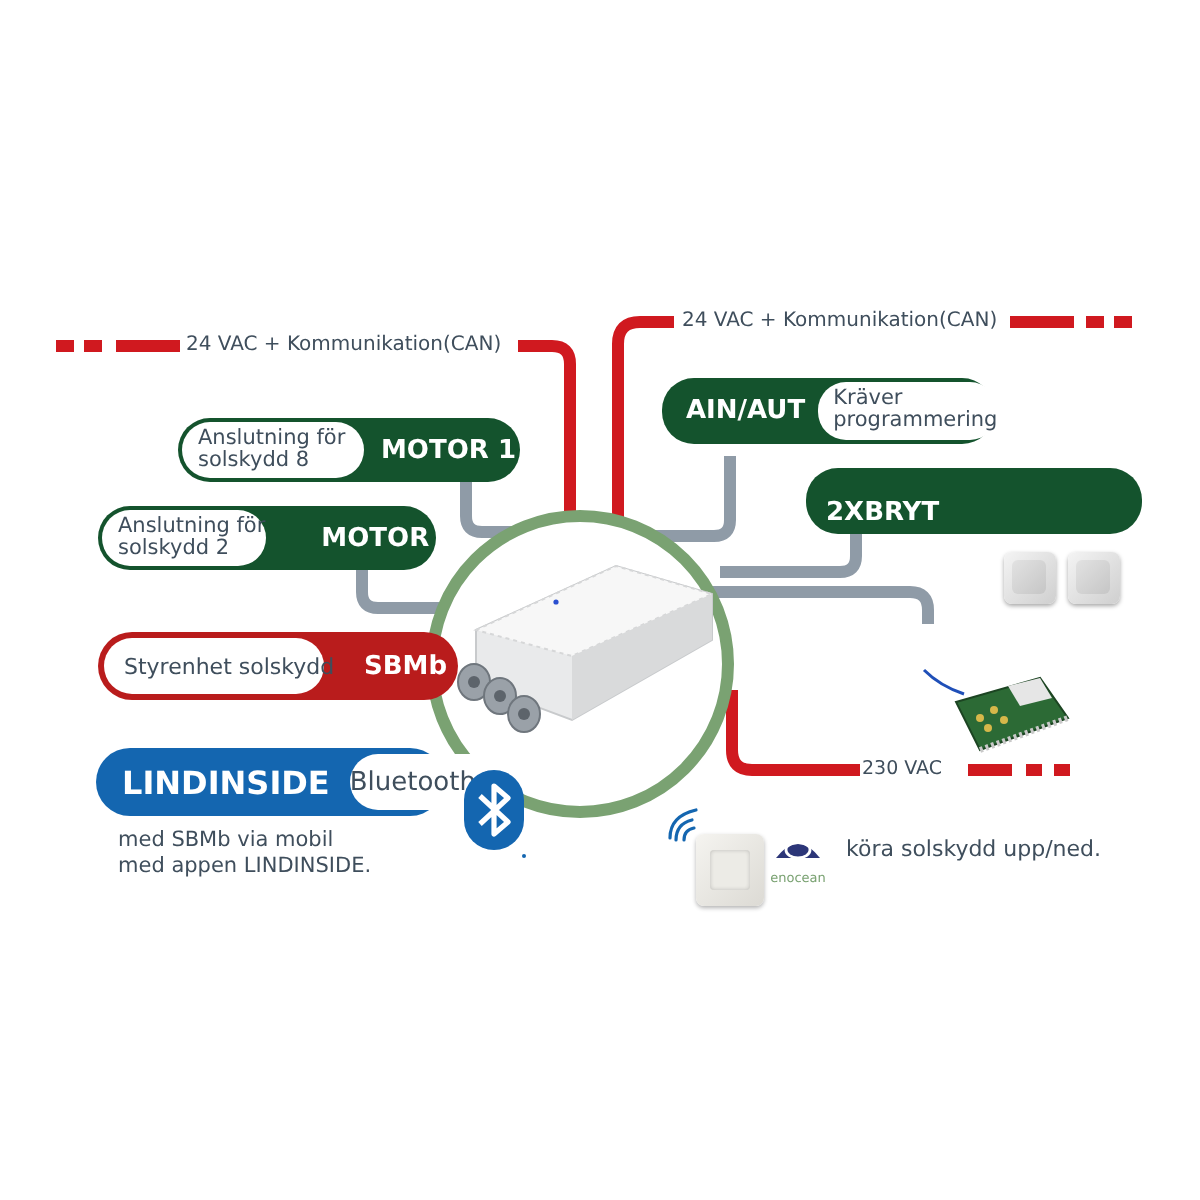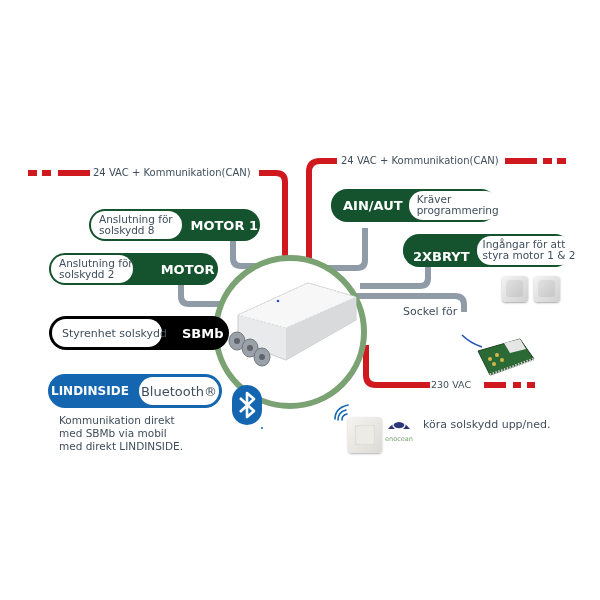--- a/index.html
+++ b/index.html
@@ -6,21 +6,21 @@
   body { width:600px; height:600px; position:relative; overflow:hidden;
          font-family:"DejaVu Sans", "Liberation Sans", sans-serif; }
   #diagram { position:absolute; left:0; top:0; }
   .abs { position:absolute; }
   .lbl { font-size:10px; color:#3f4e5c; white-space:nowrap; line-height:12px; }
   .pill { position:absolute; display:flex; align-items:center; border-radius:16px; box-sizing:border-box; }
   .pill .tag { color:#fff; font-weight:bold; font-size:13px; white-space:nowrap; }
   .pill .desc { background:#fff; border-radius:14px; font-size:10.5px; line-height:11px; color:#3f4e5c;
                 display:flex; align-items:center; box-sizing:border-box; white-space:nowrap; }
   .slate { background:#14532d; }
-  .green { background:#000000; }
+  .green { background:#b91c1c; }
   .blue { background:#1466b0; }
   .note { font-size:10.5px; color:#3f4e5c; line-height:13px; white-space:nowrap; }
   .keycap { position:absolute; width:26px; height:26px; border-radius:4px;
             background:linear-gradient(135deg,#f4f4f4,#cfcfcf); box-shadow:0 1px 2px rgba(0,0,0,0.35); }
   .keycap::after { content:""; position:absolute; left:4px; top:4px; width:17px; height:17px; border-radius:3px;
             background:linear-gradient(135deg,#e2e2e2,#c6c6c6); }
 </style>
 </head>
 <body>
 
@@ -92,56 +92,50 @@
   </div>
   <div class="tag" style="margin-left:28px;">MOTOR 2</div>
 </div>
 
 <div class="pill green" style="left:49px; top:316px; width:180px; height:34px; padding:3px; border-radius:17px;">
   <div class="desc" style="width:110px; height:28px; padding-left:10px; font-size:11px;">Styrenhet solskydd</div>
   <div class="tag" style="margin-left:20px;">SBMb</div>
 </div>
 
 <div class="pill blue" style="left:48px; top:374px; width:174px; height:34px; padding:3px; border-radius:17px;">
-  <div class="tag" style="font-size:12px;">LINDINSIDE</div>
+  <div class="tag" style="margin-left:10px; font-size:16px;">LINDINSIDE</div>
   <div class="desc" style="width:82px; height:28px; margin-left:10px; justify-content:center; font-size:13px;">Bluetooth®</div>
 </div>
 <div class="abs note" style="left:59px; top:414px;">
-  <div>Kommunikation direkt</div>
   <div>med SBMb via mobil</div>
-  <div>med direkt LINDINSIDE.</div>
+  <div>med appen LINDINSIDE.</div>
 </div>
 
 <svg class="abs" style="left:231px; top:384px;" width="34" height="46" viewBox="0 0 34 46">
   <rect x="1" y="1" width="30" height="40" rx="15" fill="#1466b0"></rect>
   <path d="M9 14 L23 27 L16 33 V9 L23 15 L9 28" fill="none" stroke="#ffffff" stroke-width="2.6" stroke-linejoin="round"></path>
   <circle cx="31" cy="44" r="1" fill="#1466b0"></circle>
 </svg>
 
 <div class="pill slate" style="left:331px; top:189px; width:166px; height:33px; padding:2px;">
   <div class="tag" style="margin-left:10px;">AIN/AUT</div>
   <div class="desc" style="width:92px; height:29px; margin-left:6px; padding-left:8px; display:block; padding-top:3px;">
     <div>Kräver</div>
     <div>programmering</div>
   </div>
 </div>
 
 <div class="pill slate" style="left:403px; top:234px; width:168px; height:33px; padding:2px;">
   <div class="tag" style="margin-left:8px;margin-top:11px;">2XBRYT</div>
-  <div class="desc" style="width:98px; height:29px; margin-left:7px; padding-left:6px; display:block; padding-top:3px;">
-    <div>Ingångar för att</div>
-    <div>styra motor 1 &amp; 2</div>
-  </div>
 </div>
 
 <div class="keycap" style="left:502px; top:276px;"></div>
 <div class="keycap" style="left:534px; top:276px;"></div>
 
 <div class="abs note" style="left:403px; top:305px; font-size:11px; line-height:14px;">
-  <div>Sockel för</div>
 </div>
 <svg class="abs" style="left:460px; top:333px;" width="80" height="50" viewBox="0 0 80 50">
   <path d="M2 2 Q10 10 22 14" fill="none" stroke="#1f4fb8" stroke-width="1.5"></path>
   <polygon points="18,18 60,6 74,26 30,42" fill="#2c6a35" stroke="#1c4422" stroke-width="1"></polygon>
   <polygon points="44,10 60,6 66,16 50,20" fill="#e6e6e6"></polygon>
   <g fill="#d6b84a">
     <circle cx="30" cy="26" r="2"></circle>
       <circle cx="37" cy="22" r="2"></circle>
       <circle cx="34" cy="31" r="2"></circle>
     <circle cx="42" cy="27" r="2"></circle>

